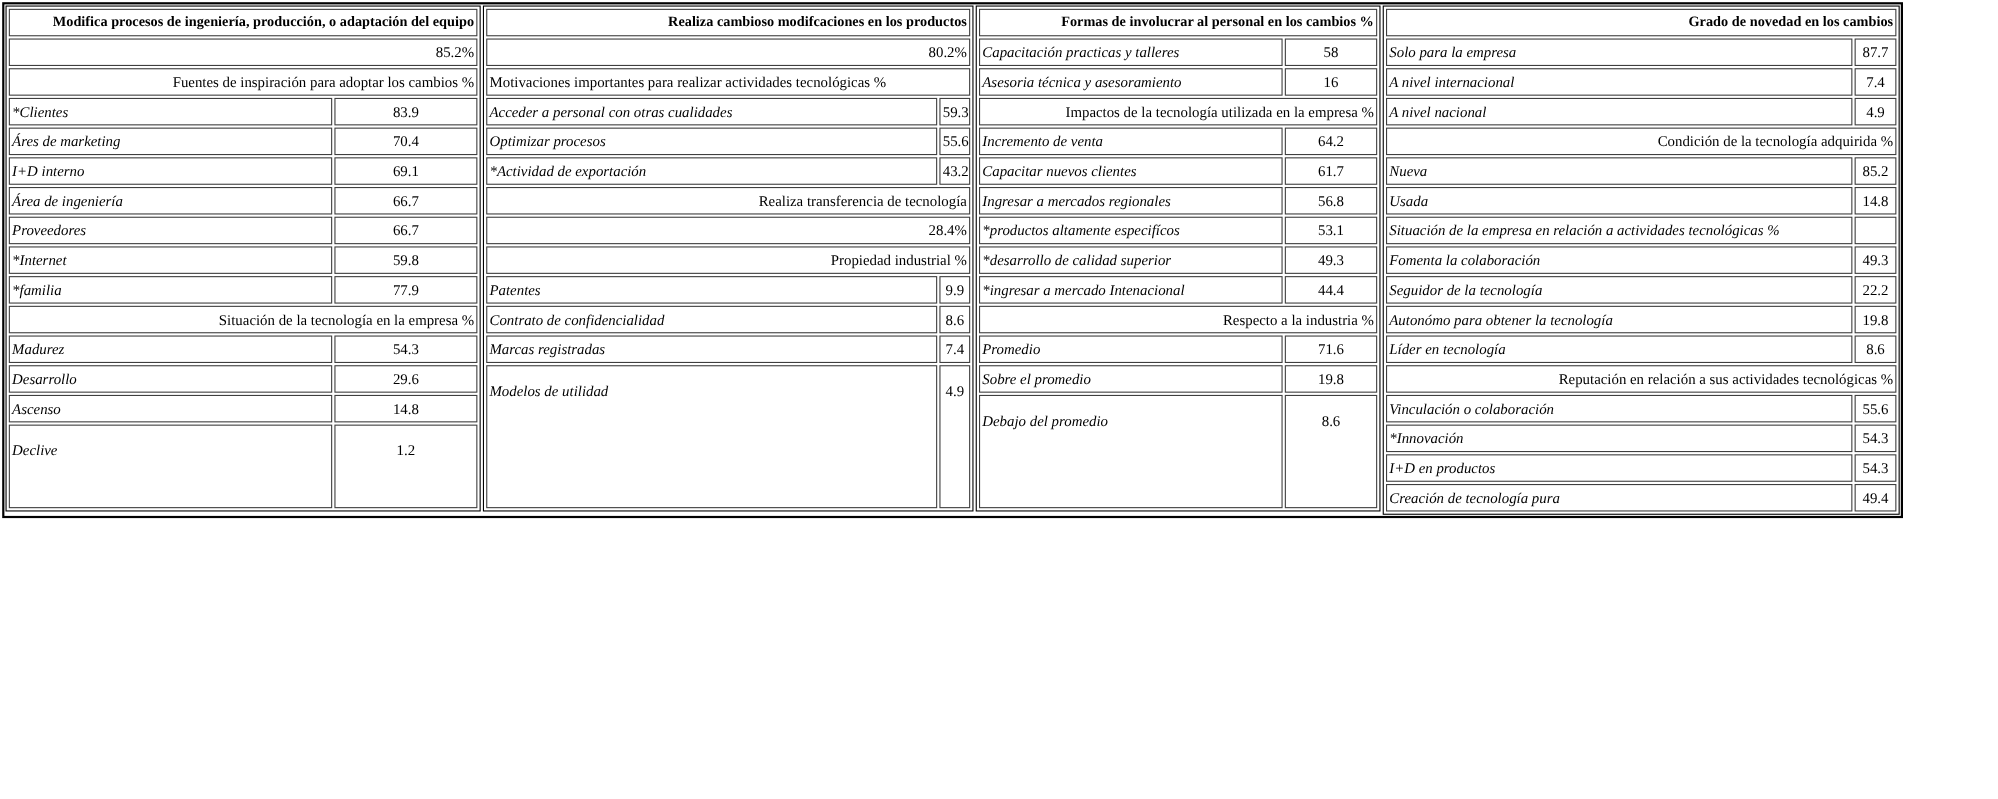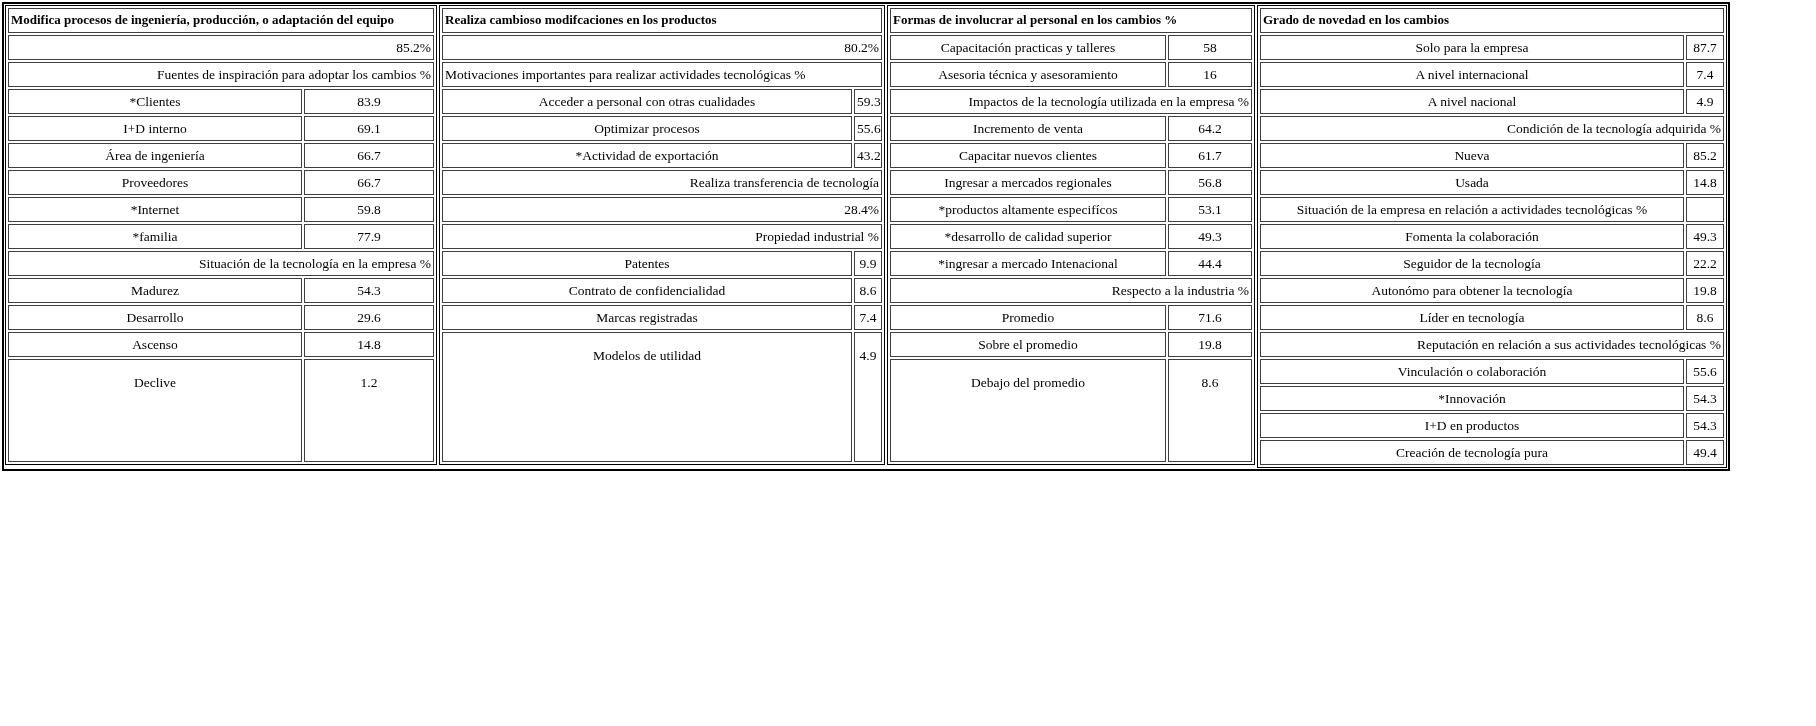--- a/index.html
+++ b/index.html
@@ -17,24 +17,24 @@
   }
   .g0 { width:432px; } .g0 col.c-lbl { width:294px; }
   .g1 { width:446px; } .g1 col.c-lbl { width:410px; }
   .g2 { width:368px; } .g2 col.c-lbl { width:276px; }
   .g3 { width:470px; } .g3 col.c-lbl { width:424px; }
   td {
     border:1px solid #3f3f3f; background:#fff; height:23px;
     font-size:13.5px; line-height:1.15; padding:0 2px;
     white-space:nowrap; overflow:hidden; vertical-align:middle;
   }
-  td.hdr { font-weight:bold; text-align:left; font-size:13px; }
+  td.hdr { font-weight:bold; text-align:right; font-size:13px; }
   td.sub { text-align:right; }
   td.sub.left { text-align:left; }
-  td.lbl { text-align:center; }
+  td.lbl { text-align:left;font-style:italic; }
   td.val { text-align:center; }
   tr.fill td { height:auto; vertical-align:top; padding-top:15px; }
 </style>
 </head>
 <body>
 
 <div class="canvas">
   <div class="outer" id="table-root">
       <table class="grp g0">
         <colgroup>
@@ -49,20 +49,24 @@
             <td class="sub" colspan="2">85.2%</td>
           </tr>
           <tr>
             <td class="sub" colspan="2">Fuentes de inspiración para adoptar los cambios %</td>
           </tr>
           <tr>
             <td class="lbl">*Clientes</td>
             <td class="val">83.9</td>
           </tr>
           <tr>
+            <td class="lbl">Áres de marketing</td>
+            <td class="val">70.4</td>
+          </tr>
+          <tr>
             <td class="lbl">I+D interno</td>
             <td class="val">69.1</td>
           </tr>
           <tr>
             <td class="lbl">Área de ingeniería</td>
             <td class="val">66.7</td>
           </tr>
           <tr>
             <td class="lbl">Proveedores</td>
             <td class="val">66.7</td>

